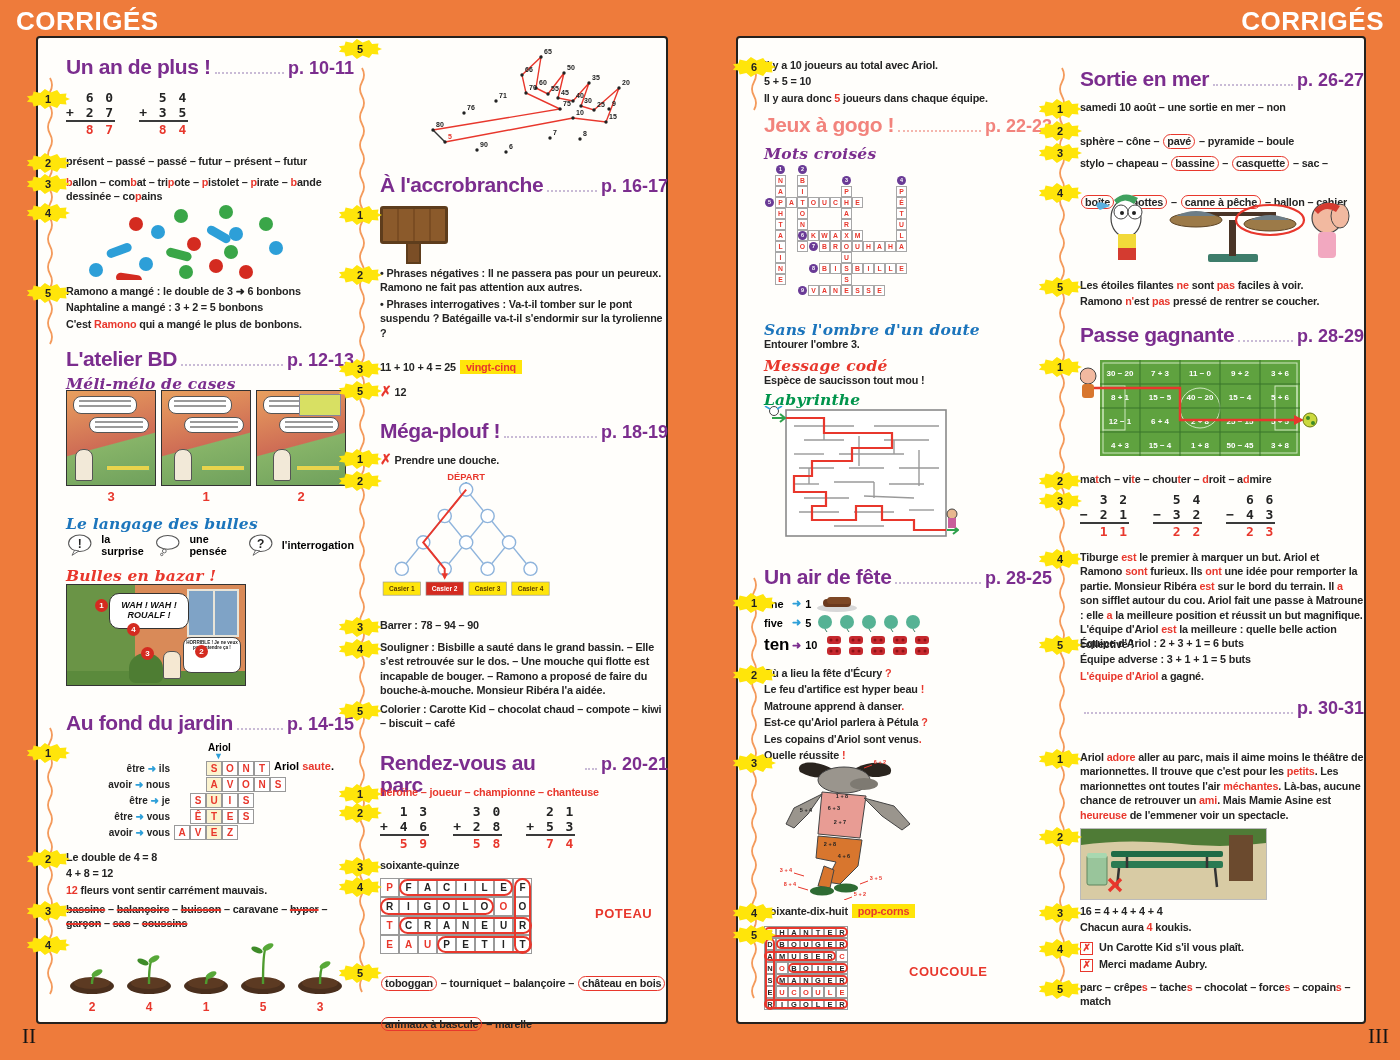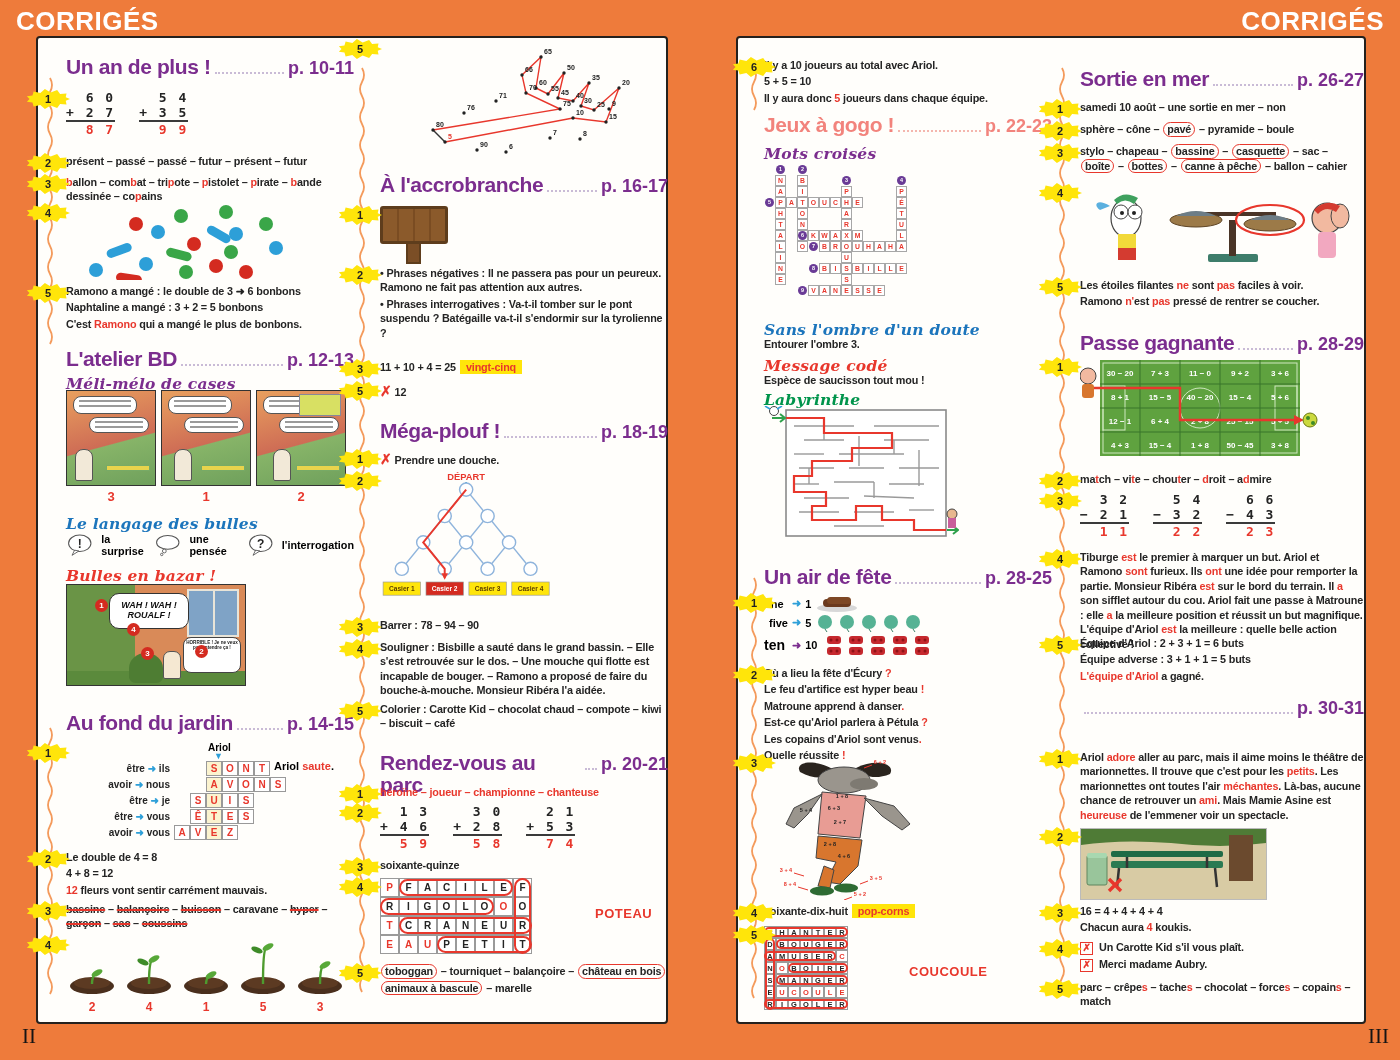--- a/index.html
+++ b/index.html
@@ -17,21 +17,21 @@
   .h1 .t{font-size:21px;font-weight:800;letter-spacing:-.4px;line-height:1.04;white-space:pre-line;}
   .h1 .lead{flex:1;border-bottom:2px dotted #C9BBD6;margin:0 4px 5px;min-width:12px;}
   .h1 .pg{font-size:18px;font-weight:800;white-space:nowrap;}
   .h1.salmon{color:#F2837C;} .h1.salmon .lead{border-color:#F4B6AE;}
   .h2{font-family:"DejaVu Serif",serif;font-style:italic;font-weight:700;font-size:15.5px;letter-spacing:.2px;}
   .c-purple{color:#7B2D8E}.c-blue{color:#1C75BC}.c-red{color:#E8372C}.c-green{color:#00944B}
   .lines{font-size:10.8px;font-weight:700;letter-spacing:-.15px;color:#242424;line-height:1.34;}
   .para{margin:0 0 2px;}
   .red{color:#E8372C;}
   .hl{background:#FFE50A;color:#E8372C;padding:0 6px;margin-left:4px;display:inline-block;}
-  .circ{display:inline-block;border:1.6px solid #E8372C;border-radius:9px;padding:0 3px;margin:0 1px;line-height:1.18;}
+  .circ{display:inline-block;border:1.6px solid #E8372C;border-radius:9px;padding:0 3px;margin:12px 1px;line-height:1.18;}
   .strike{text-decoration:line-through;text-decoration-color:#E8372C;text-decoration-thickness:1.8px;}
   .xmark{color:#E8372C;font-size:14px;font-weight:900;margin-right:3px;}
   .boxx{display:inline-block;width:11px;height:11px;border:1.8px solid #E8372C;color:#E8372C;font-size:10px;
         line-height:10px;text-align:center;margin-right:6px;font-weight:900;}
   .ab{color:#2D9FD8}.ap{color:#7B2D8E}.ak{color:#222}
   .badge{position:absolute;width:44px;height:20px;background:#FFE50A;display:flex;align-items:center;
          justify-content:center;font-size:11px;font-weight:800;color:#222;filter:drop-shadow(0 0 1px #7a7a7a);z-index:3;}
   .addp{display:inline-block;margin-right:24px;text-align:right;font-family:"DejaVu Sans Mono",monospace;
         font-size:13px;font-weight:700;letter-spacing:2px;color:#242424;}
   .addp .rl{border-top:2px solid #3a3a3a;}
@@ -70,21 +70,21 @@
       </svg>
     <div class="col" id="c0" style="left:28px;width:288px;">
         <div class="blk h1" style="top: 18px; left: 0px; right: 0px; z-index: 2;">
           <span class="t">Un an de plus !</span>
           <span class="lead"></span>
           <span class="pg">p. 10-11</span>
         </div>
         <div class="blk" style="top: 52px; left: 0px; right: 0px; z-index: 2;"><div class="badge" style="clip-path: polygon(100% 50%, 90.3% 59.3%, 92.1% 77%, 77.5% 74.9%, 70.8% 95.5%, 56% 82.7%, 42.9% 99.5%, 32.6% 80%, 17.3% 87.8%, 14.7% 67.8%, 2% 64.1%, 8% 50%, 2% 35.9%, 14.7% 32.2%, 17.3% 12.2%, 32.6% 20%, 42.9% 0.5%, 56% 17.3%, 70.8% 4.5%, 77.5% 25.1%, 92.1% 23%, 90.3% 40.7%); left: -40px; top: -1px;">1</div><div class="addp"><div>6 0</div><div>+ 2 7</div><div class="rl">
               <div class="res">8 7</div>
             </div></div><div class="addp"><div>5 4</div><div>+ 3 5</div><div class="rl">
-              <div class="res">9 9</div>
+              <div class="res">8 4</div>
             </div></div></div>
         <div class="blk" style="top: 116px; left: 0px; right: 0px; z-index: 2;">
           <div class="badge" style="clip-path: polygon(100% 50%, 90.3% 59.3%, 92.1% 77%, 77.5% 74.9%, 70.8% 95.5%, 56% 82.7%, 42.9% 99.5%, 32.6% 80%, 17.3% 87.8%, 14.7% 67.8%, 2% 64.1%, 8% 50%, 2% 35.9%, 14.7% 32.2%, 17.3% 12.2%, 32.6% 20%, 42.9% 0.5%, 56% 17.3%, 70.8% 4.5%, 77.5% 25.1%, 92.1% 23%, 90.3% 40.7%); left: -40px; top: -1px;">2</div>
           <div class="lines">
             <div class="para">présent – passé – passé – futur – présent – futur</div>
           </div>
         </div>
         <div class="blk" style="top: 137px; left: 0px; right: 0px; z-index: 2;">
           <div class="badge" style="clip-path: polygon(100% 50%, 90.3% 59.3%, 92.1% 77%, 77.5% 74.9%, 70.8% 95.5%, 56% 82.7%, 42.9% 99.5%, 32.6% 80%, 17.3% 87.8%, 14.7% 67.8%, 2% 64.1%, 8% 50%, 2% 35.9%, 14.7% 32.2%, 17.3% 12.2%, 32.6% 20%, 42.9% 0.5%, 56% 17.3%, 70.8% 4.5%, 77.5% 25.1%, 92.1% 23%, 90.3% 40.7%); left: -40px; top: -1px;">3</div>
           <div class="lines">
@@ -703,39 +703,39 @@
             <div style="display: flex; align-items: center; height: 19px; gap: 4px;">
               <span style="font-size: 11px; font-weight: 700; width: 24px;">one</span>
               <span class="ab" style="font-weight: 800; font-size: 11px;">➜</span>
               <span style="font-size: 11px; font-weight: 800;">1</span>
               <svg width="130" height="18" viewBox="0 0 130 18">
                 <ellipse cx="22" cy="13" rx="20" ry="4" fill="#D8D8D8"></ellipse>
                 <rect x="8" y="4" width="28" height="8" rx="4" fill="#6B3A1E"></rect>
                 <rect x="12" y="2" width="24" height="7" rx="3.5" fill="#7E4825"></rect>
               </svg>
             </div>
-            <div style="display: flex; align-items: center; height: 19px; gap: 4px; text-align: right;">
+            <div style="display: flex; align-items: center; height: 19px; gap: 4px;">
               <span style="font-size: 11px; font-weight: 700; width: 24px;">five</span>
               <span class="ab" style="font-weight: 800; font-size: 11px;">➜</span>
               <span style="font-size: 11px; font-weight: 800;">5</span>
               <svg width="130" height="18" viewBox="0 0 130 18">
                 <circle cx="10" cy="8" r="7" fill="#56B294"></circle>
                 <line x1="10" y1="15" x2="12" y2="18" stroke="#3a7f68"></line>
                 <circle cx="32" cy="8" r="7" fill="#56B294"></circle>
                 <line x1="32" y1="15" x2="34" y2="18" stroke="#3a7f68"></line>
                 <circle cx="54" cy="8" r="7" fill="#56B294"></circle>
                 <line x1="54" y1="15" x2="56" y2="18" stroke="#3a7f68"></line>
                 <circle cx="76" cy="8" r="7" fill="#56B294"></circle>
                 <line x1="76" y1="15" x2="78" y2="18" stroke="#3a7f68"></line>
                 <circle cx="98" cy="8" r="7" fill="#56B294"></circle>
                 <line x1="98" y1="15" x2="100" y2="18" stroke="#3a7f68"></line>
               </svg>
             </div>
             <div style="display: flex; align-items: center; height: 26px; gap: 4px;">
-              <span style="font-size: 14px; font-weight: 700; width: 24px;">ten</span>
+              <span style="font-size: 17px; font-weight: 700; width: 24px;">ten</span>
               <span class="ap" style="font-weight: 800; font-size: 11px;">➜</span>
               <span style="font-size: 11px; font-weight: 800;">10</span>
               <svg width="130" height="26" viewBox="0 0 130 26">
                 <rect x="6" y="4" width="14" height="8" rx="3" fill="#C6292E"></rect>
                 <circle cx="10" cy="8" r="1.5" fill="#8f1216"></circle>
                 <circle cx="16" cy="8" r="1.5" fill="#8f1216"></circle>
                 <rect x="28" y="4" width="14" height="8" rx="3" fill="#C6292E"></rect>
                 <circle cx="32" cy="8" r="1.5" fill="#8f1216"></circle>
                 <circle cx="38" cy="8" r="1.5" fill="#8f1216"></circle>
                 <rect x="50" y="4" width="14" height="8" rx="3" fill="#C6292E"></rect>
@@ -930,21 +930,21 @@
               <rect x="238" y="48" width="18" height="26" rx="4" fill="#F2A8C0"></rect>
             </svg></div>
         </div>
         <div class="blk" style="top: 240px; left: 0px; right: 0px; z-index: 2;">
           <div class="badge" style="clip-path: polygon(100% 50%, 90.3% 59.3%, 92.1% 77%, 77.5% 74.9%, 70.8% 95.5%, 56% 82.7%, 42.9% 99.5%, 32.6% 80%, 17.3% 87.8%, 14.7% 67.8%, 2% 64.1%, 8% 50%, 2% 35.9%, 14.7% 32.2%, 17.3% 12.2%, 32.6% 20%, 42.9% 0.5%, 56% 17.3%, 70.8% 4.5%, 77.5% 25.1%, 92.1% 23%, 90.3% 40.7%); left: -42px; top: -1px;">5</div>
           <div class="lines">
             <div class="para">Les étoiles filantes <span class="red">ne</span> sont <span class="red">pas</span> faciles à voir.</div>
             <div class="para">Ramono <span class="red">n'</span>est <span class="red">pas</span> pressé de rentrer se coucher.</div>
           </div>
         </div>
-        <div class="blk h1" style="top: 294px; left: 0px; right: 0px; z-index: 2;">
+        <div class="blk h1" style="top: 286px; left: 0px; right: 0px; z-index: 2;">
           <span class="t">Passe gagnante</span>
           <span class="lead"></span>
           <span class="pg">p. 28-29</span>
         </div>
         <div class="blk" style="top: 320px; left: 0px; right: 0px; z-index: 2;">
           <div class="badge" style="clip-path: polygon(100% 50%, 90.3% 59.3%, 92.1% 77%, 77.5% 74.9%, 70.8% 95.5%, 56% 82.7%, 42.9% 99.5%, 32.6% 80%, 17.3% 87.8%, 14.7% 67.8%, 2% 64.1%, 8% 50%, 2% 35.9%, 14.7% 32.2%, 17.3% 12.2%, 32.6% 20%, 42.9% 0.5%, 56% 17.3%, 70.8% 4.5%, 77.5% 25.1%, 92.1% 23%, 90.3% 40.7%); left: -42px; top: -1px;">1</div>
           <div style="position: relative; width: 240px; height: 100px;"><svg width="240" height="100" viewBox="0 0 240 100">
               <rect x="20" y="2" width="200" height="96" fill="#5FA23F"></rect>
               <rect x="23" y="5" width="194" height="90" fill="none" stroke="#CFE8C0" stroke-width="1"></rect>
               <circle cx="120" cy="50" r="20" fill="none" stroke="#CFE8C0" stroke-width="1"></circle>

